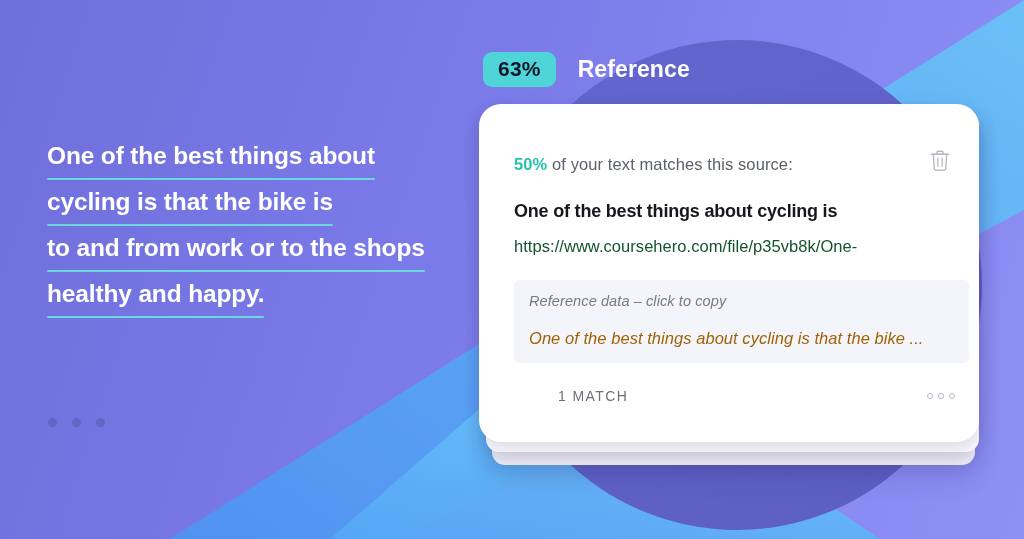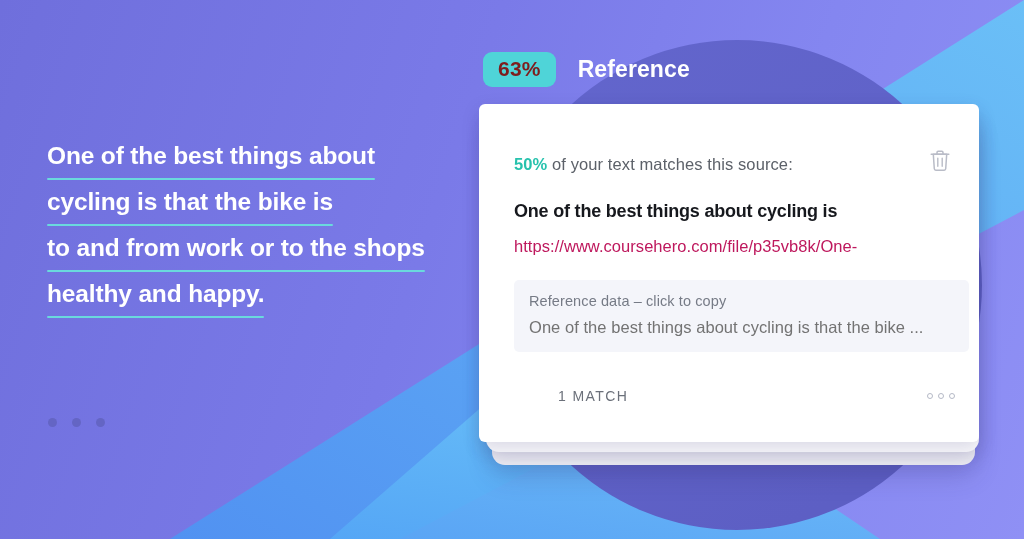--- a/index.html
+++ b/index.html
@@ -72,21 +72,21 @@
   .header-row {
     position: absolute;
     left: 483px;
     top: 52px;
     display: flex;
     align-items: center;
     gap: 22px;
   }
   .pct-badge {
     background: #4fd4d8;
-    color: #7f1d1d;
+    color: #0f172a;
     font-size: 21px;
     font-weight: bold;
     border-radius: 9px;
     padding: 6px 15px 8px 15px;
     line-height: 1;
     letter-spacing: 0.2px;
   }
   .header-title {
     color: #ffffff;
     font-size: 23px;
@@ -115,21 +115,21 @@
     border-radius: 13px;
     box-shadow: 0 8px 20px rgba(50, 45, 110, 0.18);
   }
   .card-front {
     position: absolute;
     left: 479px;
     top: 104px;
     width: 500px;
     height: 338px;
     background: #ffffff;
-    border-radius: 6px;
+    border-radius: 22px;
     box-shadow: 0 6px 18px rgba(50, 45, 110, 0.16);
     overflow: hidden;
   }
 
   .card-inner { position: relative; width: 100%; height: 100%; }
 
   .match-line {
     position: absolute;
     left: 35px;
     top: 51px;
@@ -161,44 +161,45 @@
     color: #16181d;
     white-space: nowrap;
     letter-spacing: -0.2px;
   }
   .source-url {
     position: absolute;
     left: 35px;
     top: 133px;
     right: 0;
     font-size: 16.5px;
-    color: #be185d;
+    color: #14532d;
     white-space: nowrap;
     letter-spacing: 0.05px;
   }
 
   .ref-box {
     position: absolute;
     left: 35px;
     top: 176px;
     width: 455px;
     background: #f4f5fa;
     border-radius: 5px;
     padding: 13px 15px 15px 15px;
+    font-style: italic;
   }
   .ref-label {
     font-size: 14.5px;
     color: #767b86;
     letter-spacing: 0.1px;
     white-space: nowrap;
   }
   .ref-text {
-    margin-top: 9px;
+    margin-top: 20px;
     font-size: 16.5px;
-    color: #737373;
+    color: #a16207;
     white-space: nowrap;
     letter-spacing: 0.05px;
   }
 
   .footer-row {
     position: absolute;
     left: 35px;
     right: 22px;
     top: 283px;
     display: flex;

